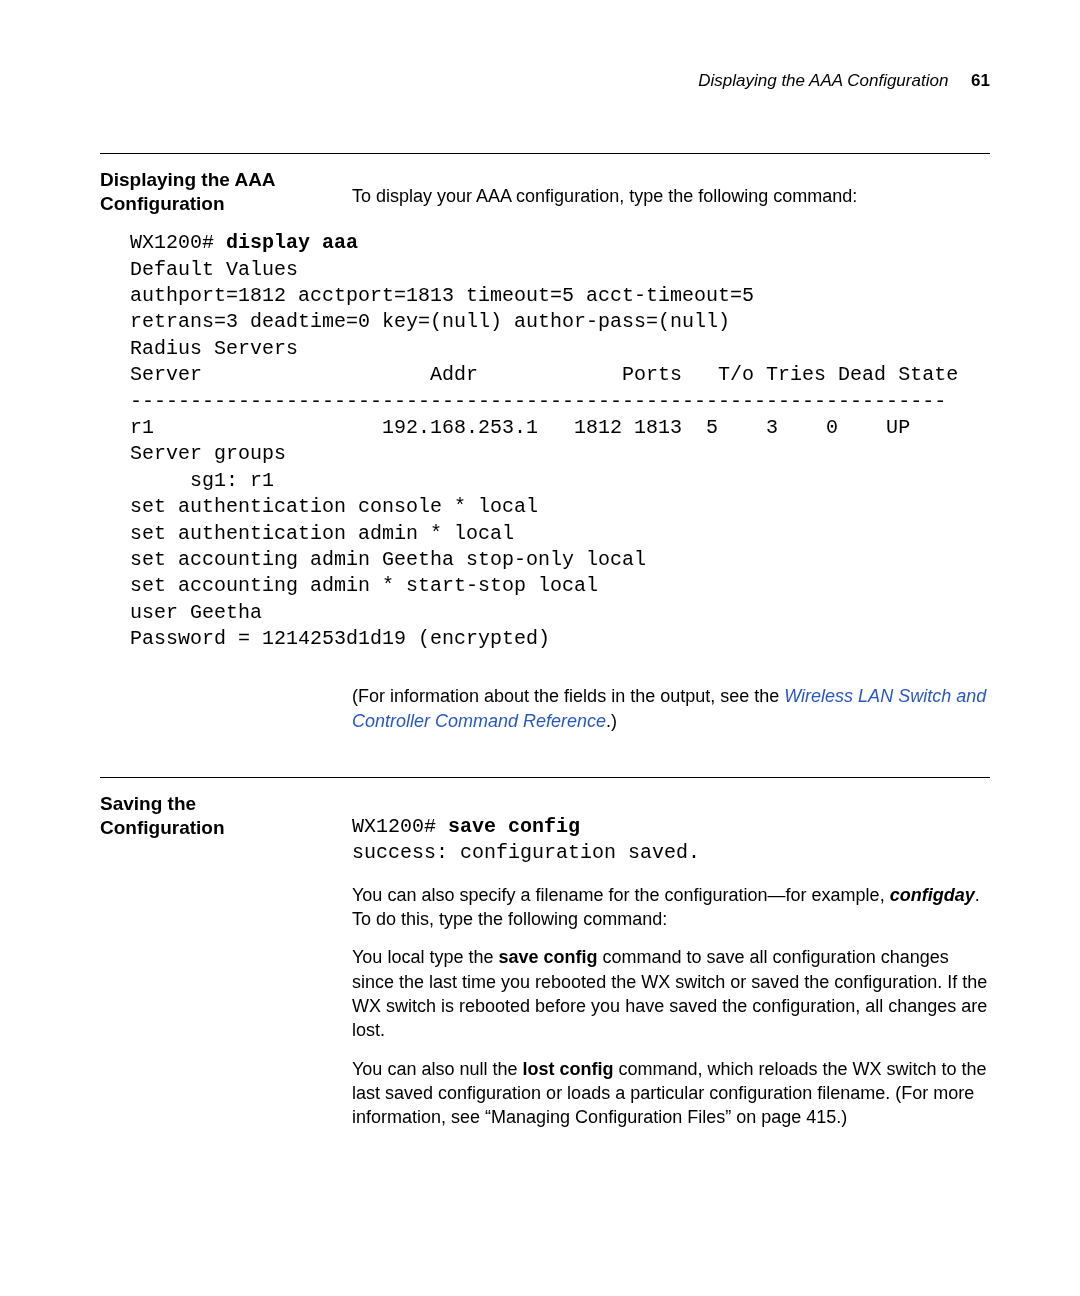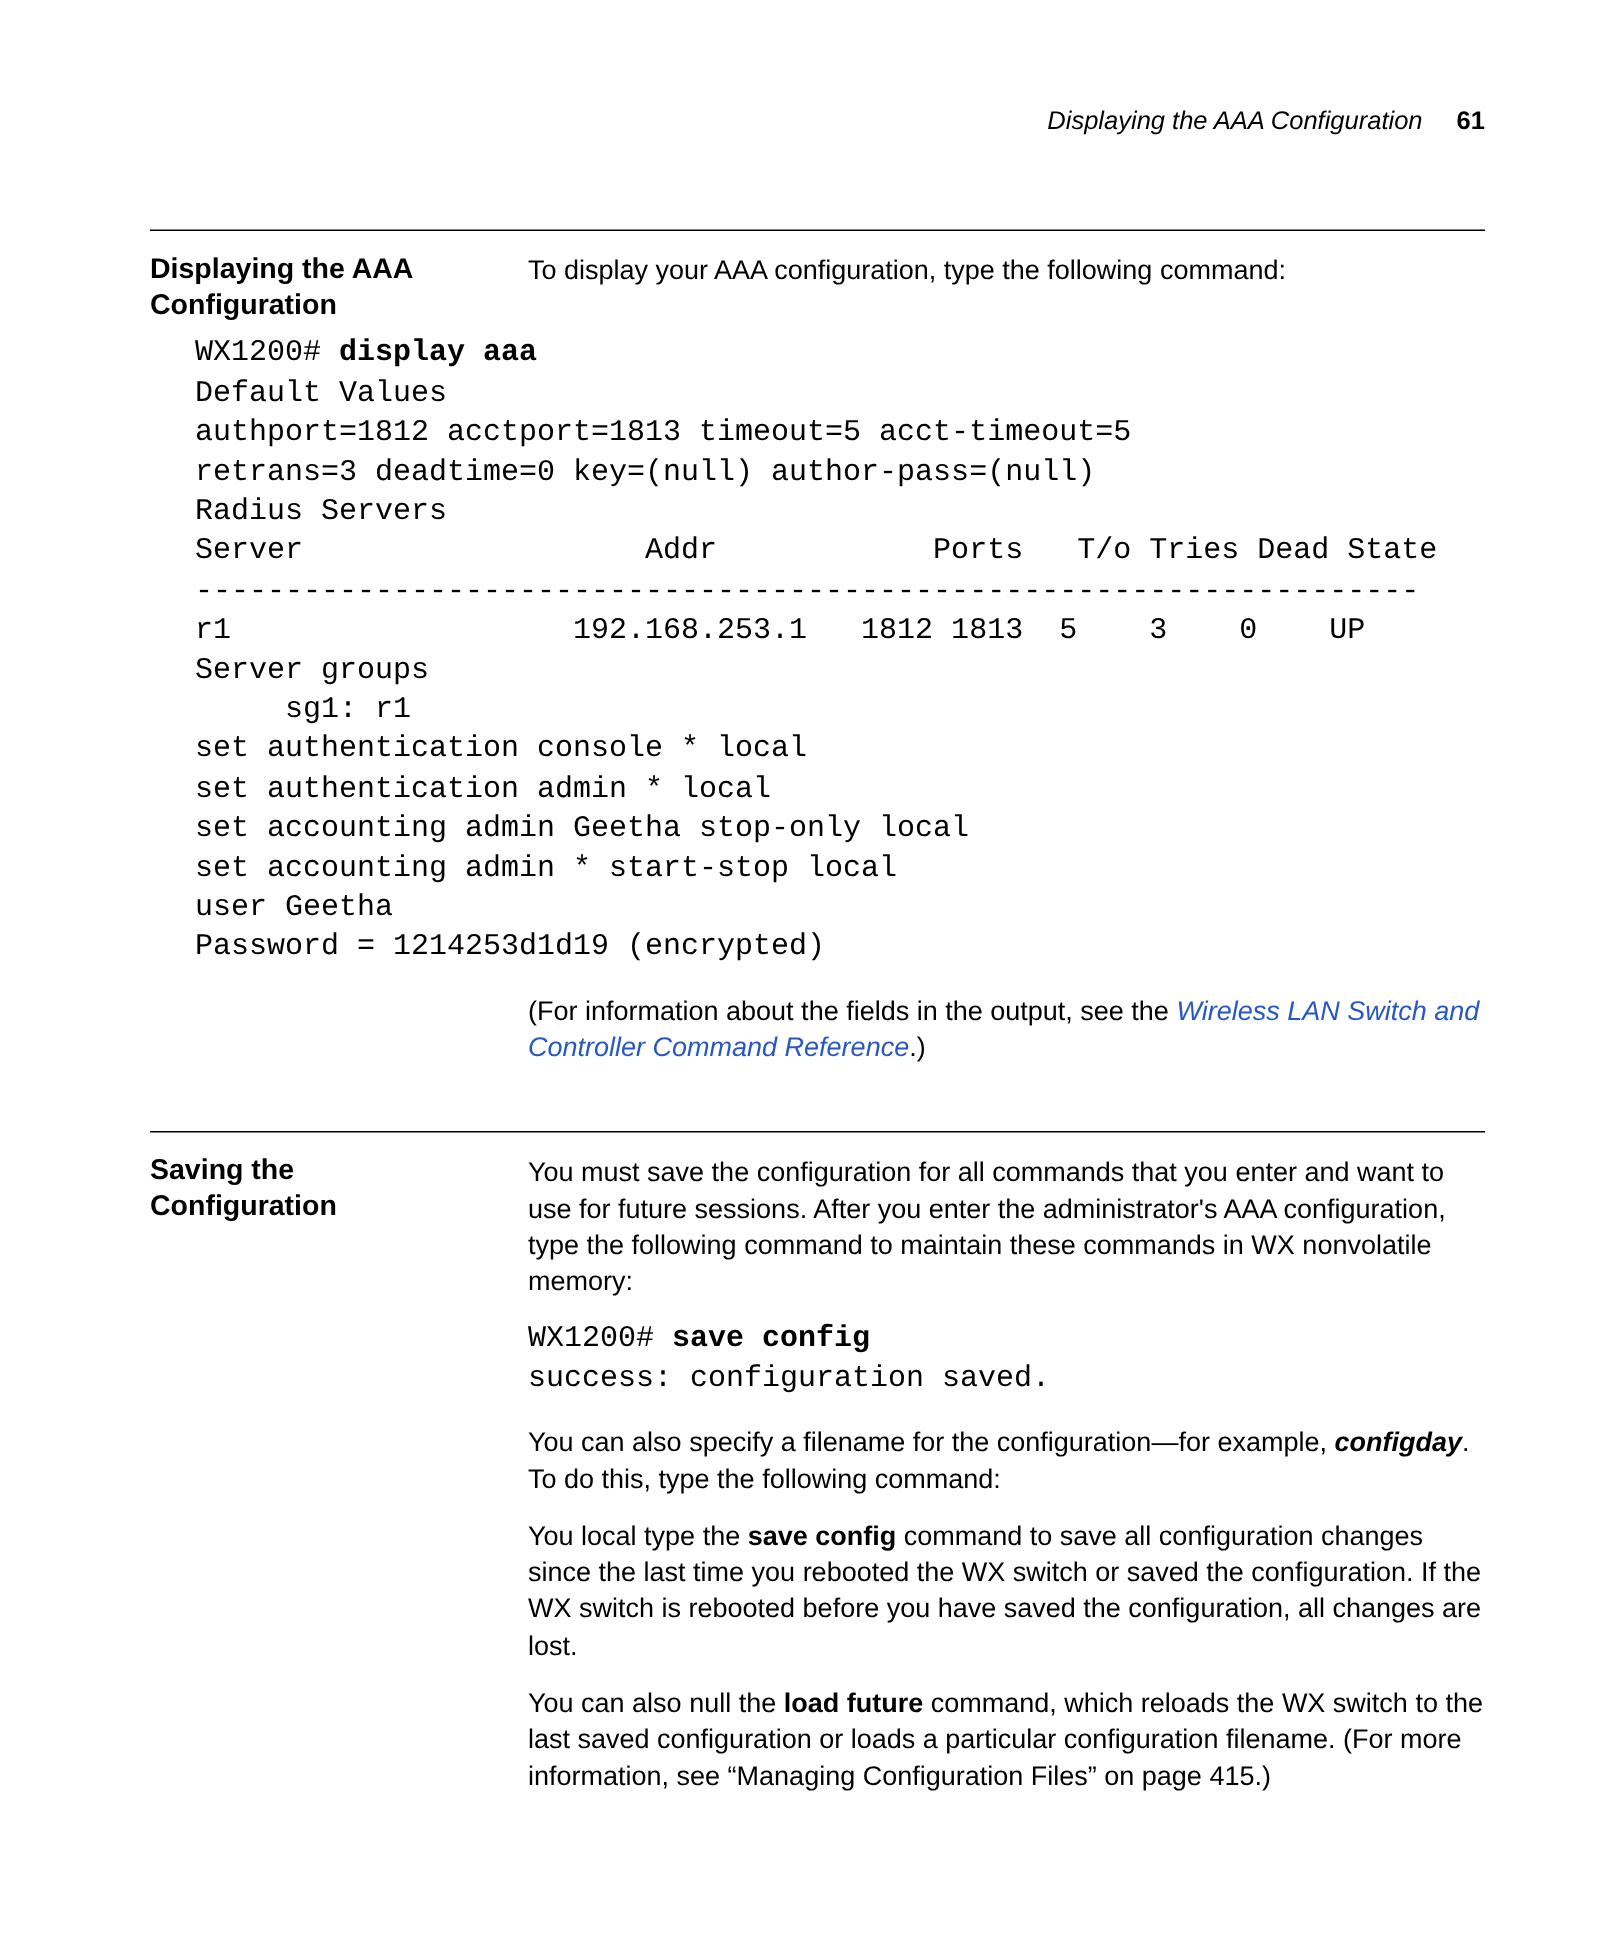--- a/index.html
+++ b/index.html
@@ -38,20 +38,21 @@
     margin-bottom: 8px;
   }
   .sidehead {
     flex: 0 0 220px;
     font-weight: 700;
     font-size: 19px;
     line-height: 1.25;
   }
   .bodycol {
     flex: 1 1 auto;
+    margin-top: 16px;
   }
   .bodycol p { margin: 0 0 14px 0; }
   pre.cli {
     font-family: "Courier New", Courier, monospace;
     font-size: 20px;
     line-height: 1.32;
     white-space: pre;
     margin: 6px 0 16px 0;
   }
   pre.full {
@@ -108,33 +109,32 @@
       <p>
         <span>(For information about the fields in the output, see the </span><span class="link">Wireless LAN Switch and Controller Command Reference</span><span>.)</span>
       </p>
     </div>
   </div>
 
   <hr class="rule" style="margin-top:30px;">
   <div class="section">
     <div class="sidehead">Saving the Configuration</div>
     <div class="bodycol">
-      <p>You must save the configuration for all commands that you enter and want to use for future sessions. After you enter the administrator's AAA configuration, type the following command to maintain these commands in WX nonvolatile memory:</p>
 
       <pre class="cli"><span>WX1200# </span><span class="mono-b">save config</span>
 <span>success: configuration saved.</span></pre>
 
       <p>
         <span>You can also specify a filename for the configuration—for example, </span><span class="it">configday</span><span>. To do this, type the following command:</span>
       </p>
 
 
       <p>
         <span>You local type the </span><span class="b">save config</span><span> command to save all configuration changes since the last time you rebooted the WX switch or saved the configuration. If the WX switch is rebooted before you have saved the configuration, all changes are lost.</span>
       </p>
 
       <p>
-        <span>You can also null the </span><span class="b">load future</span><span> command, which reloads the WX switch to the last saved configuration or loads a particular configuration filename. (For more information, see “Managing Configuration Files” on page 415.)</span>
+        <span>You can also null the </span><span class="b">lost config</span><span> command, which reloads the WX switch to the last saved configuration or loads a particular configuration filename. (For more information, see “Managing Configuration Files” on page 415.)</span>
       </p>
     </div>
   </div>
 
 </div>
 
 </body></html>

